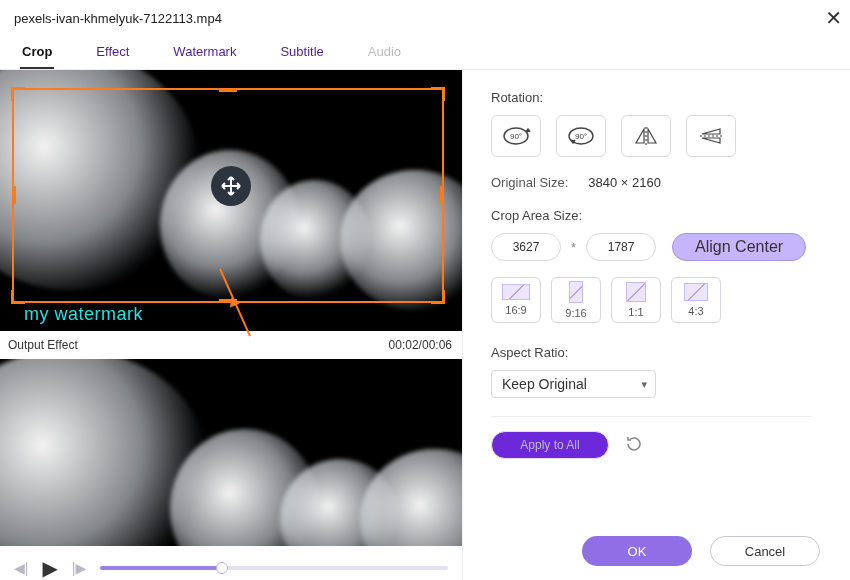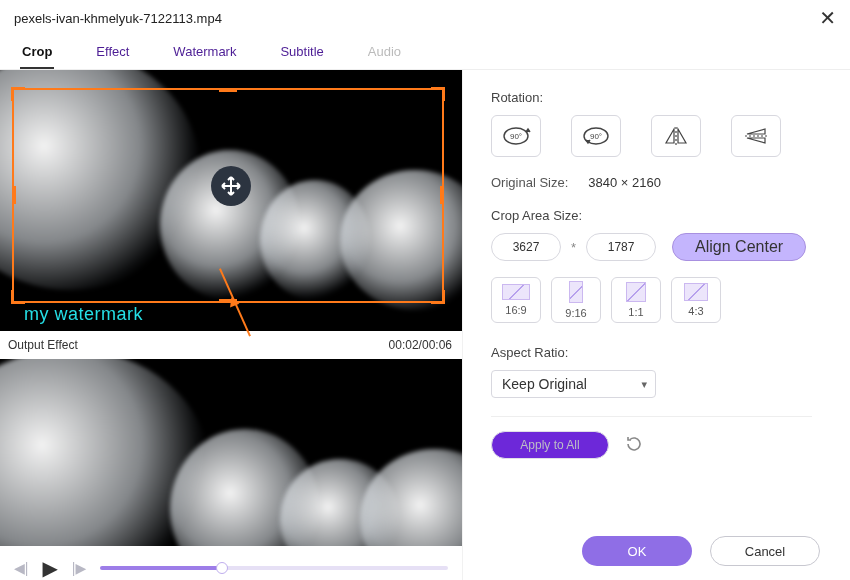--- a/index.html
+++ b/index.html
@@ -1,18 +1,18 @@
 <!DOCTYPE html>
 <html><head>
 <meta charset="utf-8">
 <style>
   * { box-sizing: border-box; margin: 0; padding: 0; font-family: -apple-system, BlinkMacSystemFont, "Segoe UI", Arial, sans-serif; }
   body { width: 850px; height: 580px; background: #fff; overflow: hidden; font-size: 13px; color: #333; }
 
-  .titlebar { display: flex; align-items: center; justify-content: space-between; padding: 6px 10px 4px 14px; }
+  .titlebar { display: flex; align-items: center; justify-content: space-between; padding: 6px 4px 4px 14px; }
   .titlebar .title { font-size: 13px; color: #222; }
   .titlebar .close { font-size: 20px; color: #333; cursor: pointer; padding: 0 4px; font-weight: 300; }
 
   .tabs { display: flex; gap: 40px; padding: 6px 20px 0 20px; border-bottom: 1px solid #eee; }
   .tab { font-size: 13px; color: #4c1d95; padding: 4px 2px 8px 2px; cursor: pointer; }
   .tab.active { color: #111; font-weight: 700; border-bottom: 2px solid #333; }
   .tab.disabled { color: #bbb; cursor: default; }
 
   .main { display: flex; height: calc(100% - 70px); }
   .left { flex: 0 0 462px; display: flex; flex-direction: column; }
@@ -46,21 +46,21 @@
   .arrow-line { position:absolute; left:48%; bottom:-42px; width:2px; height:74px; background:#ff7a1a; transform-origin: top left; transform: rotate(-24deg); z-index:5; pointer-events:none;}
   .arrow-head { position:absolute; right:204px; bottom:-5px; width:0; height:0; border-left:5px solid transparent; border-right:5px solid transparent; border-bottom:9px solid #ff7a1a; transform: rotate(-22deg); z-index:5;}
 
   .controls { display:flex; align-items:center; gap:14px; padding:10px 14px 0 14px; }
   .play-btn { color:#333; font-size:20px; cursor:pointer;}
   .step-btn { color:#b8b8c4; font-size:14px; cursor:pointer;}
   .seek { flex:1; height:4px; background:linear-gradient(to right,#9d7de8 0%, #9d7de8 35%, #e6e0f5 35%, #e6e0f5 100%); border-radius:2px; position:relative; }
   .seek-thumb { position:absolute; left:35%; top:50%; width:12px; height:12px; background:#fff; border:1px solid #bfaeee; border-radius:50%; transform:translate(-50%,-50%); }
 
   .section-label { font-size:13px; color:#444; margin: 4px 0 10px 0; }
-  .btn-row { display:flex; gap:30px; margin-bottom:18px; }
+  .btn-row { display:flex; gap:15px; margin-bottom:18px; }
   .icon-btn { width:50px; height:42px; border:1px solid #d8d8df; border-radius:6px; display:flex; align-items:center; justify-content:center; cursor:pointer; background:#fff; }
   .icon-btn svg { stroke:#444; fill:none; }
 
   .kv-row { display:flex; gap:20px; font-size:13px; color:#555; margin-bottom:18px; }
   .kv-row .v { color:#333; }
 
   .size-row { display:flex; align-items:center; gap:10px; margin-bottom:16px; }
   .size-input { width:70px; height:28px; border:1px solid #d8d8df; border-radius:14px; text-align:center; font-size:12px; color:#333; }
   .star { color:#888; }
   .align-btn { height:28px; padding:0 22px; border:1px solid #a890e0; border-radius:14px; font-size:16px; color:#333; background:#c4b5fd; cursor:pointer; margin-left:6px; }

